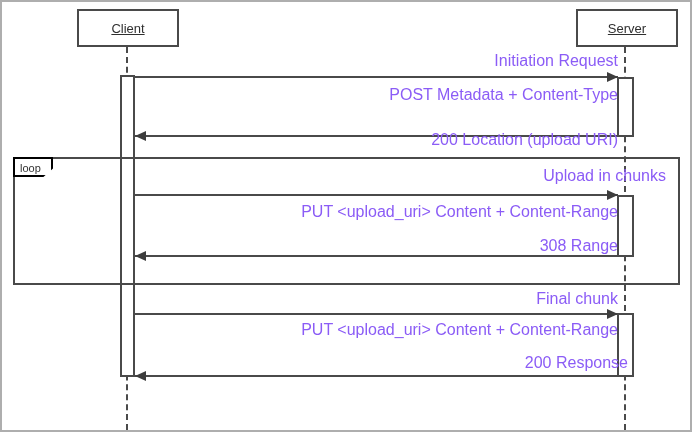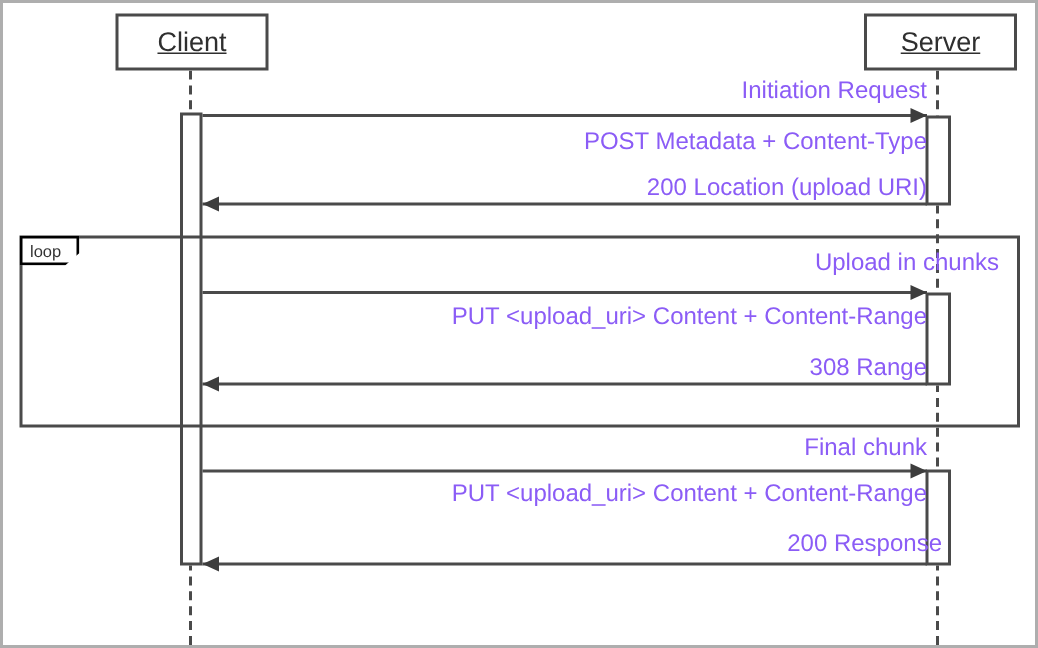--- a/index.html
+++ b/index.html
@@ -16,21 +16,21 @@
   .actor-box{
     position:absolute;
     width:102px;height:38px;
     border:2px solid #4a4a4a;
     background:#fff;
     box-sizing:border-box;
     display:flex;align-items:center;justify-content:center;
     z-index:5;
   }
   .actor-box span{
-    font-size:18px;
+    font-size:13px;
     text-decoration:underline;
     color:#2f2f2f;
   }
   .client-box{left:75px;top:7px;}
   .server-box{left:574px;top:7px;}
   .lifeline{
     position:absolute;
     width:0;
     border-left:2px dashed #4a4a4a;
     z-index:1;
@@ -120,21 +120,21 @@
   <div class="activation server-act-2"></div>
   <div class="activation server-act-3"></div>
 
   <div class="loop-box"></div>
   <div class="loop-tab">loop</div>
 
   <div class="msg-label" style="top:50px;">Initiation Request</div>
   <div class="msg-line" style="top:74px;"></div>
   <div class="arrow-right" style="left:605px;top:70px;"></div>
   <div class="msg-label" style="top:84px;">POST Metadata + Content-Type</div>
-  <div class="msg-label" style="top:115px;">200 Location (upload URI)</div>
+  <div class="msg-label" style="top:129px;">200 Location (upload URI)</div>
   <div class="msg-line" style="top:133px;"></div>
   <div class="arrow-left" style="left:133px;top:129px;"></div>
 
   <div class="msg-label" style="top:165px;padding-left:48px;">Upload in chunks</div>
   <div class="msg-line" style="top:192px;"></div>
   <div class="arrow-right" style="left:605px;top:188px;"></div>
   <div class="msg-label" style="top:201px;">PUT &lt;upload_uri&gt; Content + Content-Range</div>
   <div class="msg-label" style="top:235px;">308 Range</div>
   <div class="msg-line" style="top:253px;"></div>
   <div class="arrow-left" style="left:133px;top:249px;"></div>

